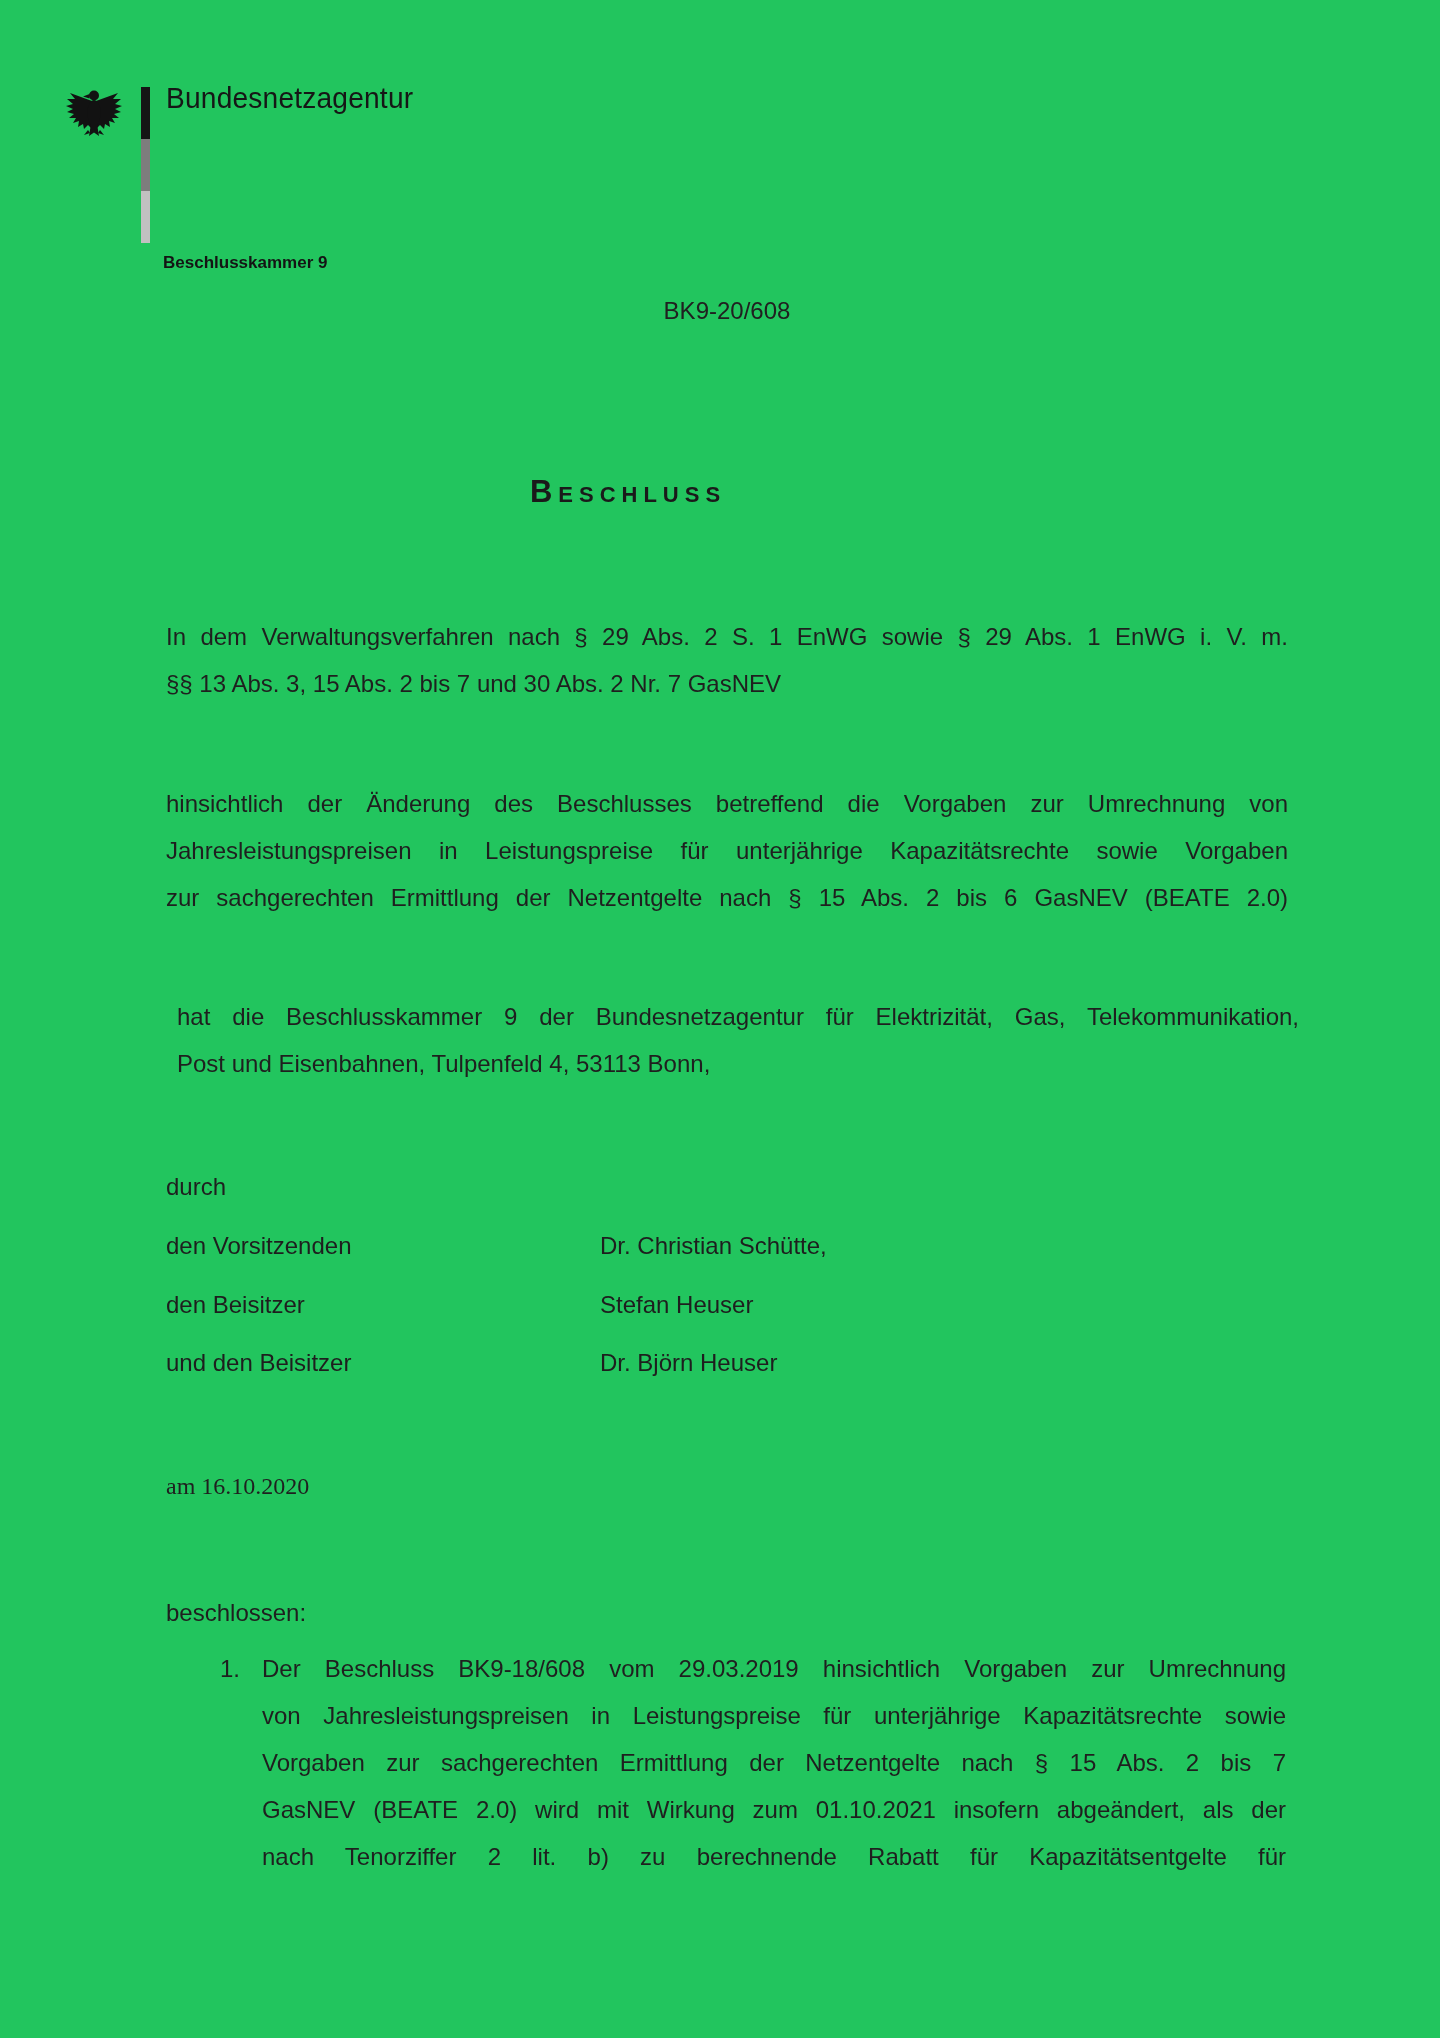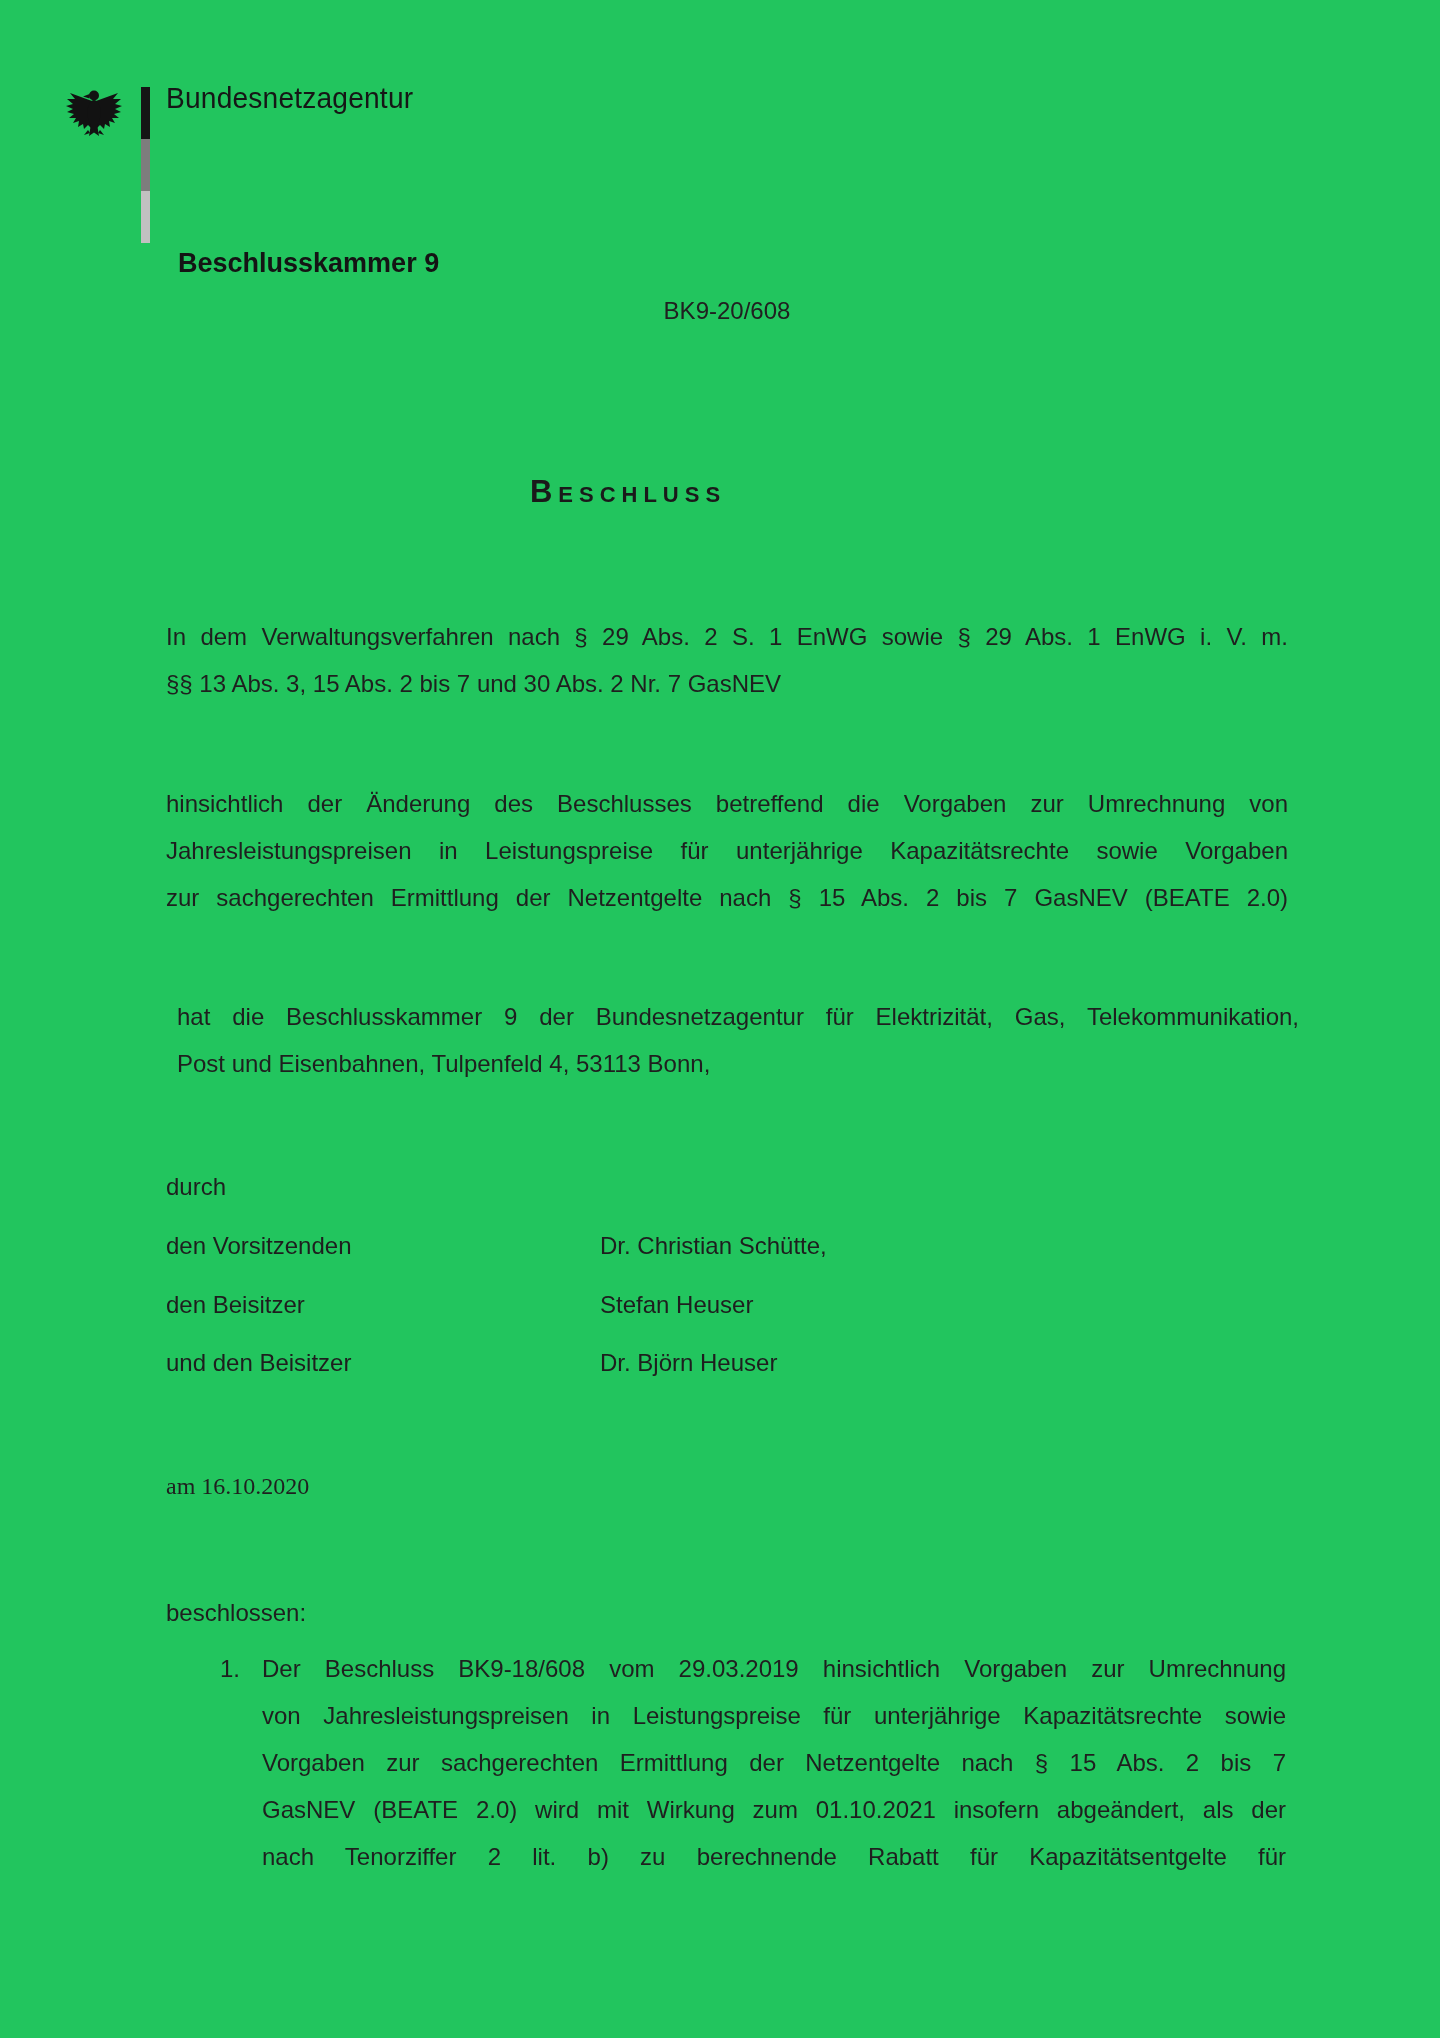--- a/index.html
+++ b/index.html
@@ -19,22 +19,22 @@
   .eagle svg { display: block; width: 60px; height: 56px; }
   .logo-bar { left: 141px; top: 87px; width: 9px; height: 156px; display: flex; flex-direction: column; }
   .logo-bar .seg { width: 100%; flex: 1 1 0; }
   .agency-name {
     left: 166px; top: 82px;
     font-size: 29px; line-height: 32px; font-weight: 400;
     letter-spacing: 0.2px; color: #161616;
     transform: scaleX(0.97); transform-origin: left top;
   }
   .department {
-    left: 178px; top: 249px;
-    font-size: 27px; line-height: 28px; font-weight: 700; color: #141414;
+    left: 163px; top: 249px;
+    font-size: 17px; line-height: 28px; font-weight: 700; color: #141414;
   }
   .case-number {
     left: 166px; top: 297px; width: 1122px;
     text-align: center;
     font-size: 24px; line-height: 28px; color: #202020;
   }
 
   
   .doc-title {
     left: 0; top: 474px; width: 1256px;
@@ -117,21 +117,21 @@
   <div class="abs doc-title">Beschluss</div>
 
   <div class="abs bodytext p-procedure">
     <div class="line j">In dem Verwaltungsverfahren nach § 29 Abs. 2 S. 1 EnWG sowie § 29 Abs. 1 EnWG i. V. m.</div>
     <div class="line">§§ 13 Abs. 3, 15 Abs. 2 bis 7 und 30 Abs. 2 Nr. 7 GasNEV</div>
   </div>
 
   <div class="abs bodytext p-subject">
     <div class="line j">hinsichtlich der Änderung des Beschlusses betreffend die Vorgaben zur Umrechnung von</div>
     <div class="line j">Jahresleistungspreisen in Leistungspreise für unterjährige Kapazitätsrechte sowie Vorgaben</div>
-    <div class="line j">zur sachgerechten Ermittlung der Netzentgelte nach § 15 Abs. 2 bis 7 GasNEV (BEATE 2.0)</div>
+    <div class="line j">zur sachgerechten Ermittlung der Netzentgelte nach § 15 Abs. 2 bis 6 GasNEV (BEATE 2.0)</div>
   </div>
 
   <div class="abs bodytext p-chamber">
     <div class="line j">hat die Beschlusskammer 9 der Bundesnetzagentur für Elektrizität, Gas, Telekommunikation,</div>
     <div class="line">Post und Eisenbahnen, Tulpenfeld 4, 53113 Bonn,</div>
   </div>
 
   <div class="abs bodytext panel-intro">durch</div>
 
   <div class="abs member-row row-0">

